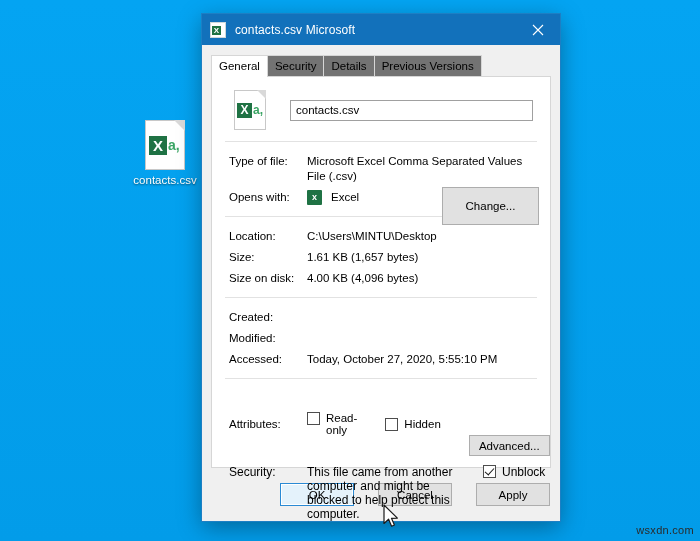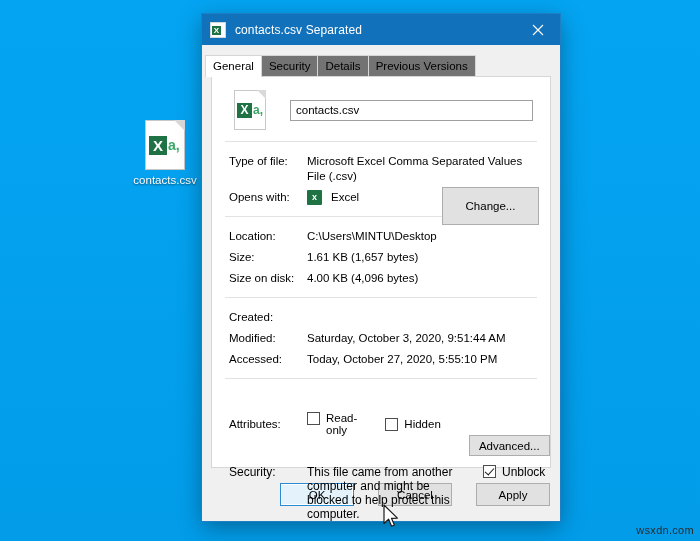--- a/index.html
+++ b/index.html
@@ -163,21 +163,21 @@
     display: flex;
     align-items: center;
     justify-content: center;
     cursor: default;
   }
   #close-btn svg { display: block; }
 
   
   #tabstrip {
     height: 22px;
-    padding-left: 3px;
+    padding-left: 9px;
     display: flex;
     align-items: flex-end;
     background: #f0f0f0;
     flex: none;
     margin-top: 9px;
     position: relative;
     z-index: 2;
   }
   .tab {
     font-size: 11.5px;
@@ -394,21 +394,21 @@
   </div>
 
   <div id="wm-corner">wsxdn.com</div>
 
   <div id="dialog">
 
     <div id="titlebar">
       <div class="tb-icon">
         <div class="x">X</div>
       </div>
-      <div class="tb-title">contacts.csv Separated</div>
+      <div class="tb-title">contacts.csv Microsoft</div>
       <div id="close-btn">
         <svg width="12" height="12" viewBox="0 0 12 12">
           <path d="M1 1 L11 11 M11 1 L1 11" stroke="#ffffff" stroke-width="1.1" fill="none"></path>
         </svg>
       </div>
     </div>
 
     <div id="tabstrip">
       <div class="tab active">General</div>
       <div class="tab">Security</div>
@@ -465,21 +465,20 @@
       </div>
 
       <div class="divider"></div>
 
       <div class="info">
         <div class="info-row">
           <div class="lbl">Created:</div>
         </div>
         <div class="info-row">
           <div class="lbl">Modified:</div>
-          <div class="val">Saturday, October 3, 2020, 9:51:44 AM</div>
         </div>
         <div class="info-row">
           <div class="lbl">Accessed:</div>
           <div class="val">Today, October 27, 2020, 5:55:10 PM</div>
         </div>
       </div>
 
       <div class="divider"></div>
 
       <div class="info">

